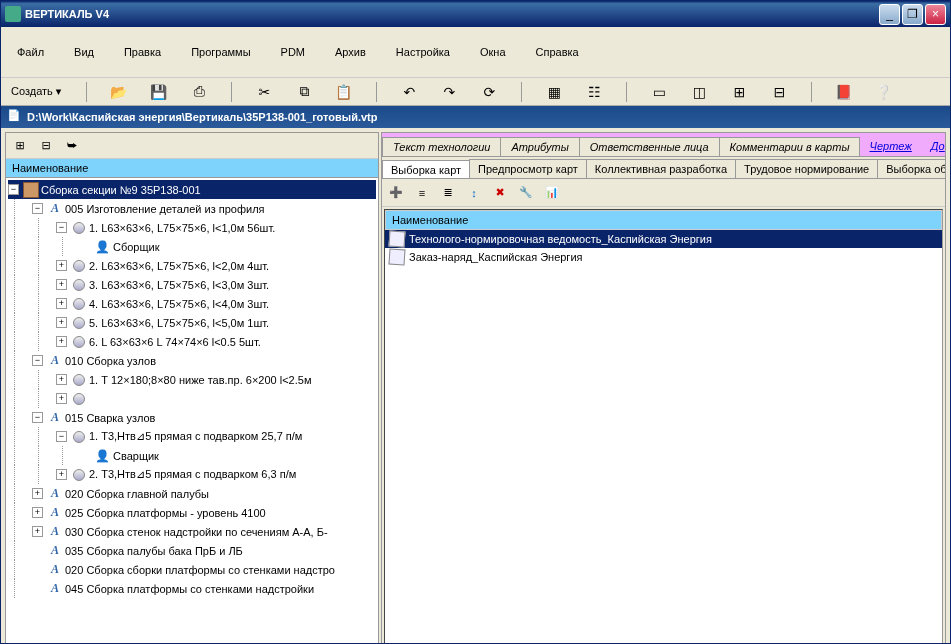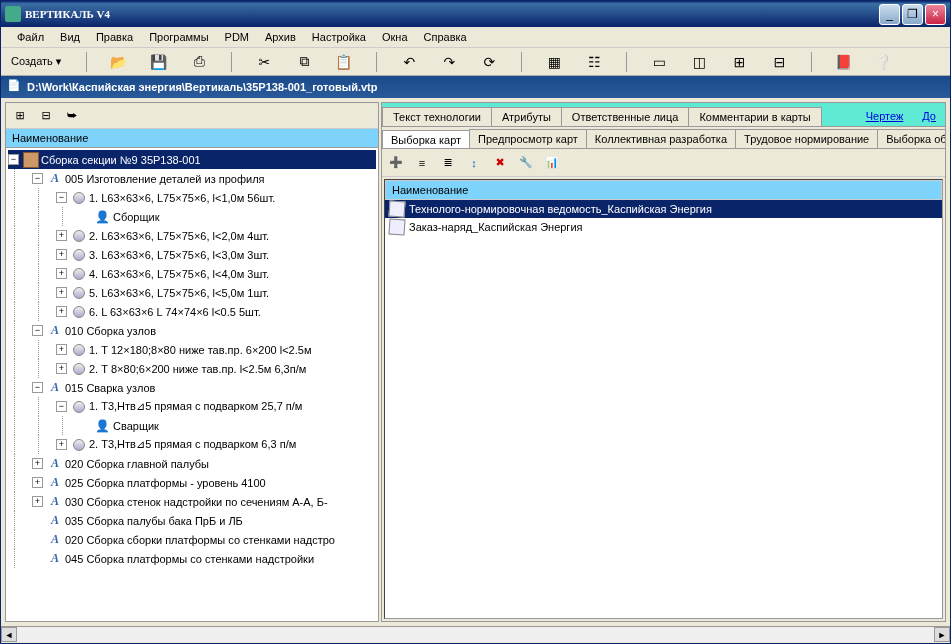--- a/index.html
+++ b/index.html
@@ -1,23 +1,23 @@
 <!DOCTYPE html>
 <html><head>
 <meta charset="utf-8">
 <style>
 * { margin: 0; padding: 0; box-sizing: border-box; font-family: Tahoma, sans-serif; font-size: 11px; }
 body { background: #ece9d8; width: 951px; height: 644px; overflow: hidden; border: 1px solid #0a246a; }
 .titlebar { background: linear-gradient(to bottom, #0a246a, #3b6ea5 10%, #0a246a); color: white; height: 26px; display: flex; align-items: center; padding: 0 4px; }
 .titlebar .icon { width: 16px; height: 16px; background: #4a8; border-radius: 2px; margin-right: 4px; }
-.titlebar .title { font-weight: bold; flex: 1; font-family: Liberation Serif, serif; }
+.titlebar .title { font-weight: bold; flex: 1; }
 .titlebar .buttons { display: flex; gap: 2px; }
 .titlebar .buttons div { width: 21px; height: 21px; background: linear-gradient(to bottom, #cde, #8ac); border: 1px solid #fff; border-radius: 3px; display: flex; align-items: center; justify-content: center; font-family: Arial; font-size: 12px; color: #000; }
 .titlebar .buttons .close { background: linear-gradient(to bottom, #e89, #c24); color: white; }
-.menubar { background: #ece9d8; padding: 2px 8px; display: flex; gap: 0; border-bottom: 1px solid #ccc; }
+.menubar { background: #ece9d8; padding: 17px 8px; display: flex; gap: 14px; border-bottom: 1px solid #ccc; }
 .menubar span { padding: 2px 8px; cursor: default; }
 .toolbar { background: #ece9d8; padding: 2px 6px; display: flex; align-items: center; gap: 18px; border-bottom: 1px solid #aaa; height: 28px; }
 .toolbar .create { color: #000; padding: 2px 4px; }
 .toolbar .sep { width: 1px; height: 20px; background: #999; margin: 0 3px; }
 .toolbar .tbtn { width: 22px; height: 22px; display: flex; align-items: center; justify-content: center; font-size: 14px; }
 .pathbar { background: linear-gradient(to bottom, #1a4a8a, #2a5a9a); color: white; padding: 3px 6px; font-weight: bold; display: flex; align-items: center; }
 .pathbar .icon { width: 16px; height: 16px; margin-right: 4px; }
 .workspace { display: flex; height: calc(100% - 26px - 22px - 28px - 20px - 18px); background: #ece9d8; padding: 4px; gap: 2px; }
 .left-panel { width: 374px; background: white; border: 1px solid #999; display: flex; flex-direction: column; }
 .panel-toolbar { background: #ece9d8; padding: 2px; display: flex; gap: 2px; border-bottom: 1px solid #ccc; height: 26px; align-items: center; }
@@ -28,21 +28,21 @@
 .tree-row.selected { background: #0a246a; color: white; }
 .tree-row .connector { display: inline-block; }
 .tree-row .exp { width: 11px; height: 11px; border: 1px solid #999; display: inline-flex; align-items: center; justify-content: center; font-size: 9px; line-height: 1; margin-right: 2px; background: white; color: black; cursor: pointer; }
 .tree-row .spacer { width: 13px; display: inline-block; }
 .tree-row .icon { width: 16px; height: 16px; margin: 0 2px; display: inline-flex; align-items: center; justify-content: center; font-size: 12px; }
 .icon-box { background: #c96; border: 1px solid #853; }
 .icon-a { color: #36a; font-weight: bold; font-style: italic; font-family: Georgia, serif; }
 .icon-op { width: 12px; height: 12px; border: 1px solid #888; border-radius: 6px; background: linear-gradient(#eee,#aac); }
 .icon-person { color: #853; }
 .right-panel { flex: 1; background: #ece9d8; border: 1px solid #999; display: flex; flex-direction: column; overflow: hidden; }
-.tabs-row { display: flex; background: #5eead4; border-bottom: 1px solid #999; padding-top: 4px; }
+.tabs-row { display: flex; background: #f0abfc; border-bottom: 1px solid #999; padding-top: 4px; font-style: italic; }
 .tabs-row .tab { padding: 3px 10px; border: 1px solid #999; border-bottom: none; background: #ece9d8; margin-right: -1px; white-space: nowrap; cursor: pointer; }
 .tabs-row .tab.link { color: #00d; text-decoration: underline; border: none; background: transparent; margin-left: auto; }
 .tabs-row .spacer-tab { flex: 1; }
 .tabs2 { display: flex; background: #ece9d8; border-bottom: 1px solid #999; padding-top: 2px; overflow: hidden; }
 .tabs2 .tab { padding: 3px 8px; border: 1px solid #999; border-bottom: none; background: #ece9d8; margin-right: -1px; white-space: nowrap; cursor: pointer; }
 .tabs2 .tab.active { background: #fff; position: relative; top: 1px; }
 .right-toolbar { background: #ece9d8; padding: 3px; display: flex; gap: 4px; border-bottom: 1px solid #ccc; height: 28px; align-items: center; }
 .right-toolbar .tb { width: 22px; height: 22px; display: flex; align-items: center; justify-content: center; }
 .list { flex: 1; background: white; border: 1px inset #999; margin: 2px; overflow: auto; }
 .list .col-header { border: 1px solid #ccc; }
@@ -207,21 +207,20 @@
           </span>
           <span>1. Т 12×180;8×80     ниже тав.пр.  6×200 l&lt;2.5м</span>
         </div>
         <div class="tree-row">
           <span class="connector" style="width:18px;display:inline-block;border-left:1px dotted #999;height:19px;margin-left:6px"></span>
           <span class="connector" style="width:18px;display:inline-block;border-left:1px dotted #999;height:19px;margin-left:6px"></span>
           <span class="exp">+</span>
           <span class="icon">
             <span class="icon-op"></span>
           </span>
-          <span>2. Т 8×80;6×200       ниже тав.пр. l&lt;2.5м  6,3п/м</span>
         </div>
         <div class="tree-row">
           <span class="connector" style="width:18px;display:inline-block;border-left:1px dotted #999;height:19px;margin-left:6px"></span>
           <span class="exp">−</span>
           <span class="icon icon-a">A</span>
           <span>015 Сварка узлов</span>
         </div>
         <div class="tree-row">
           <span class="connector" style="width:18px;display:inline-block;border-left:1px dotted #999;height:19px;margin-left:6px"></span>
           <span class="connector" style="width:18px;display:inline-block;border-left:1px dotted #999;height:19px;margin-left:6px"></span>

